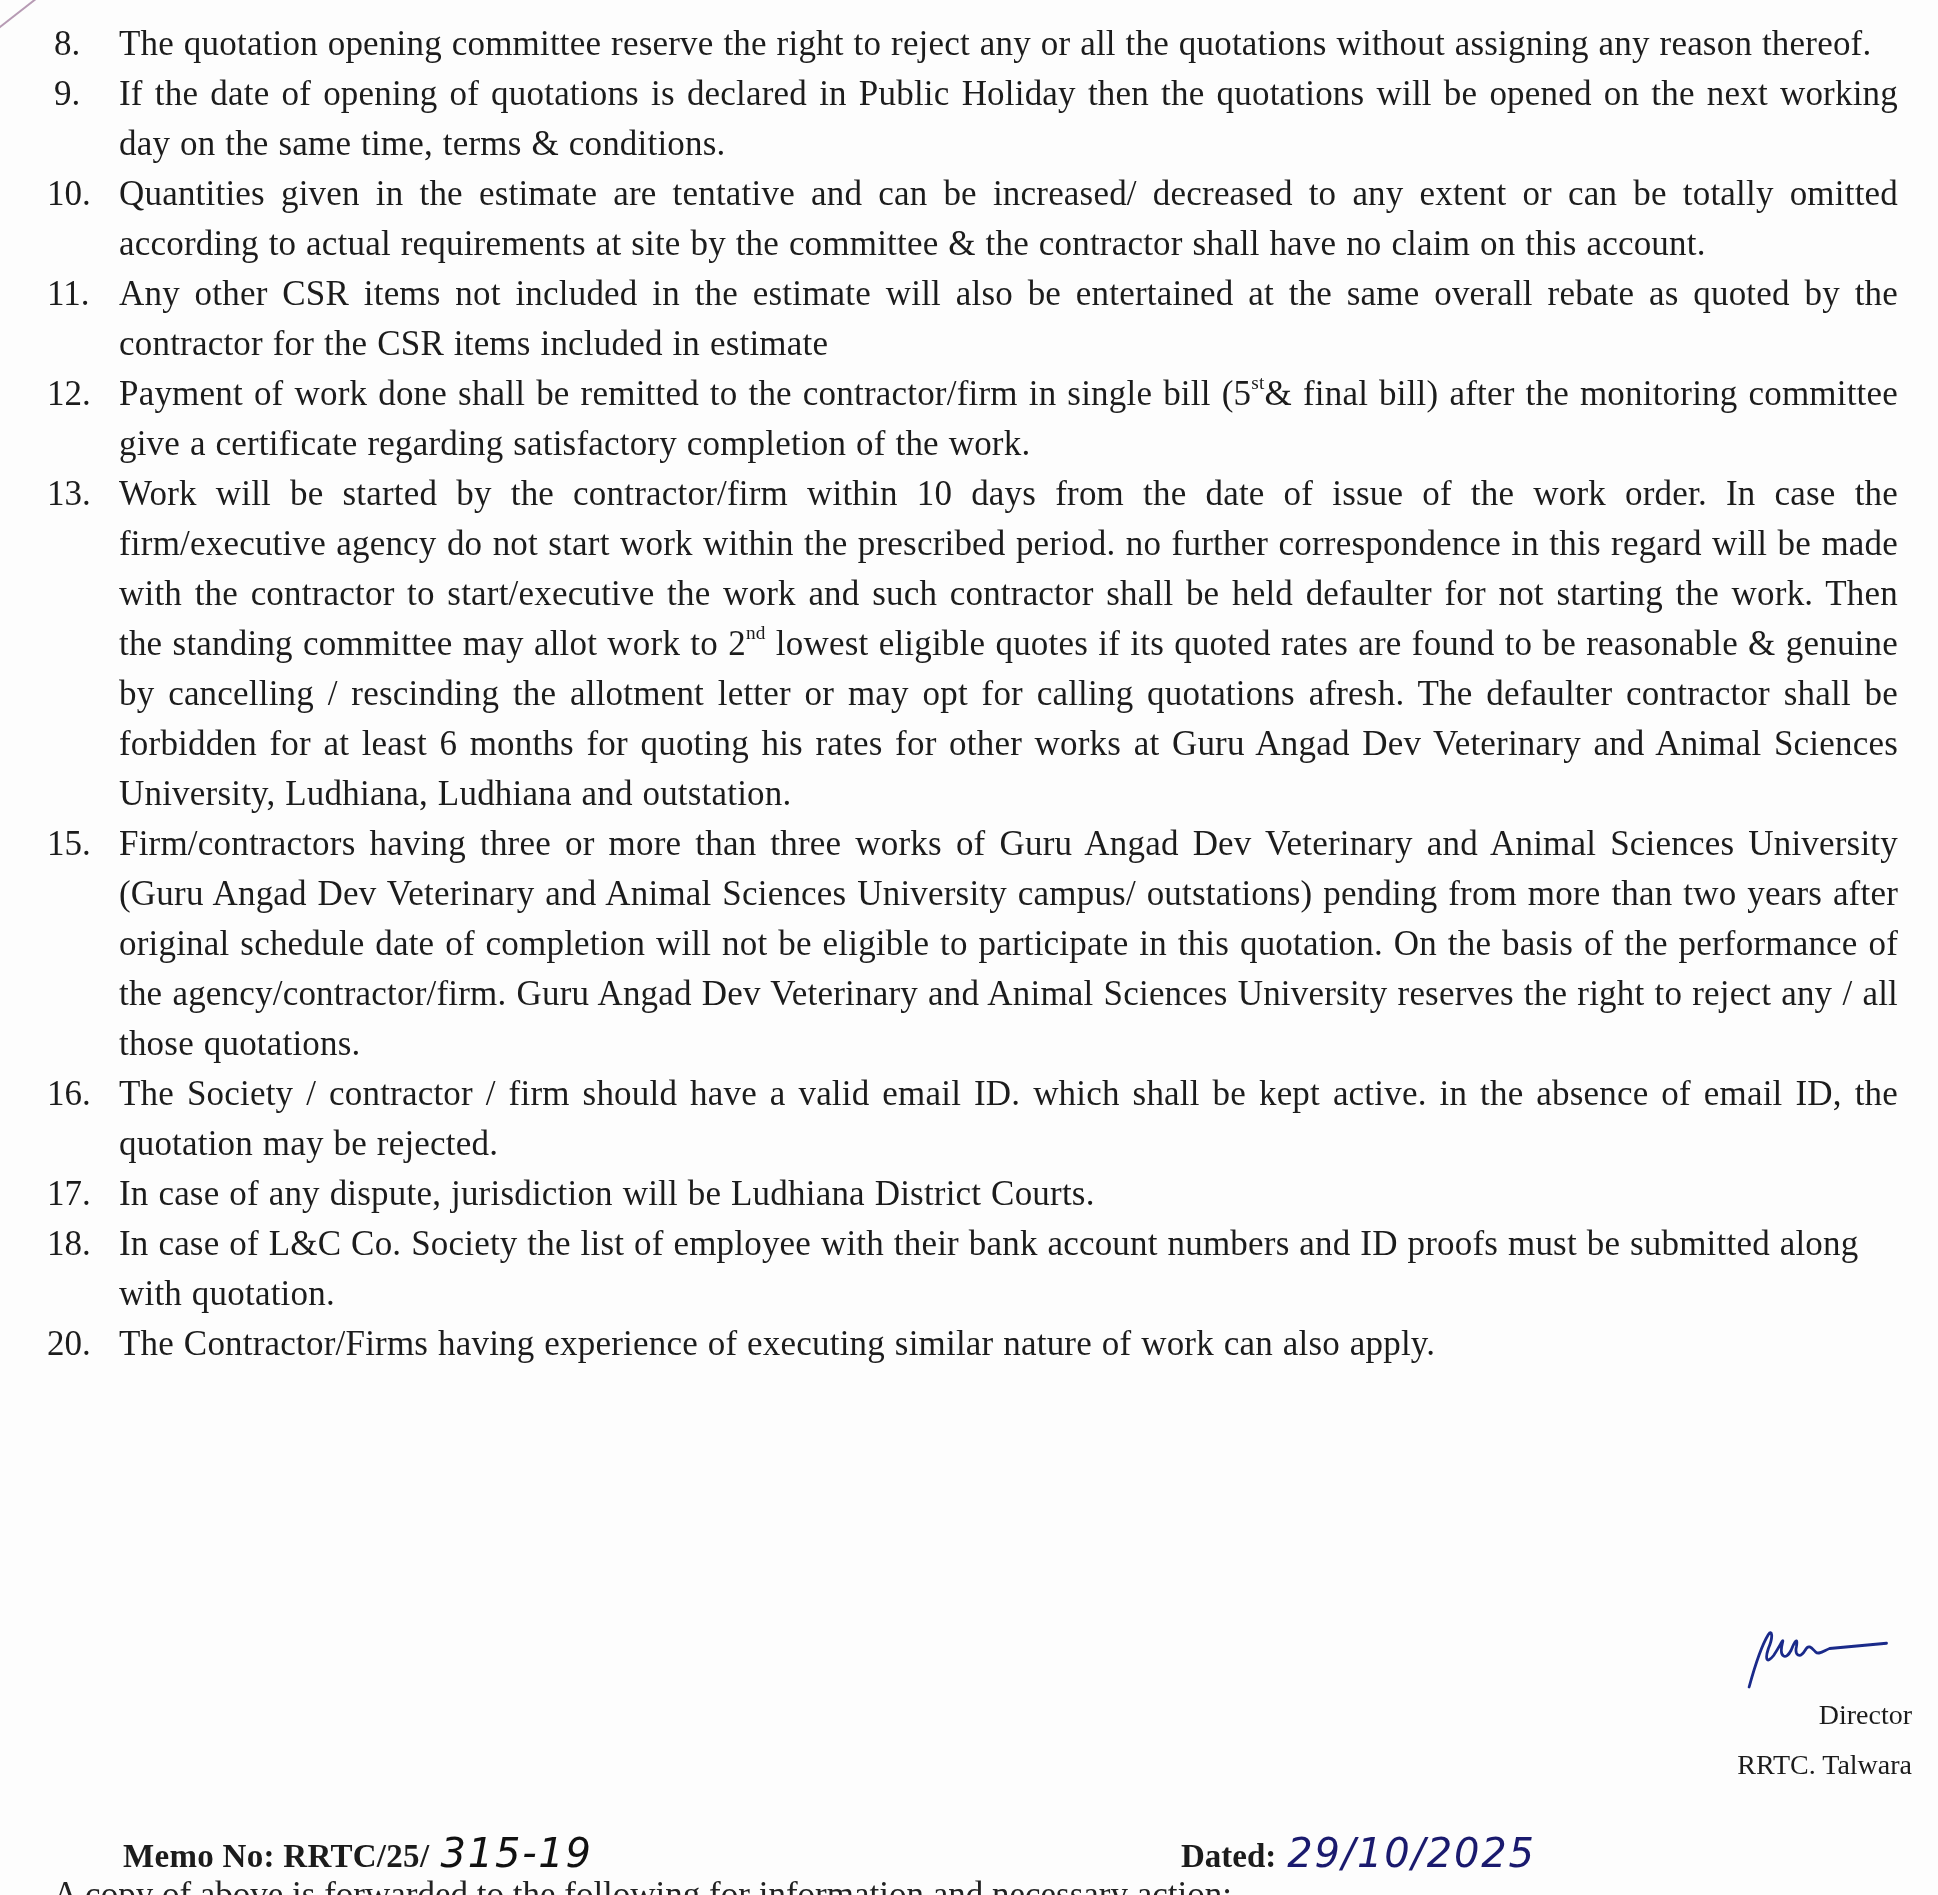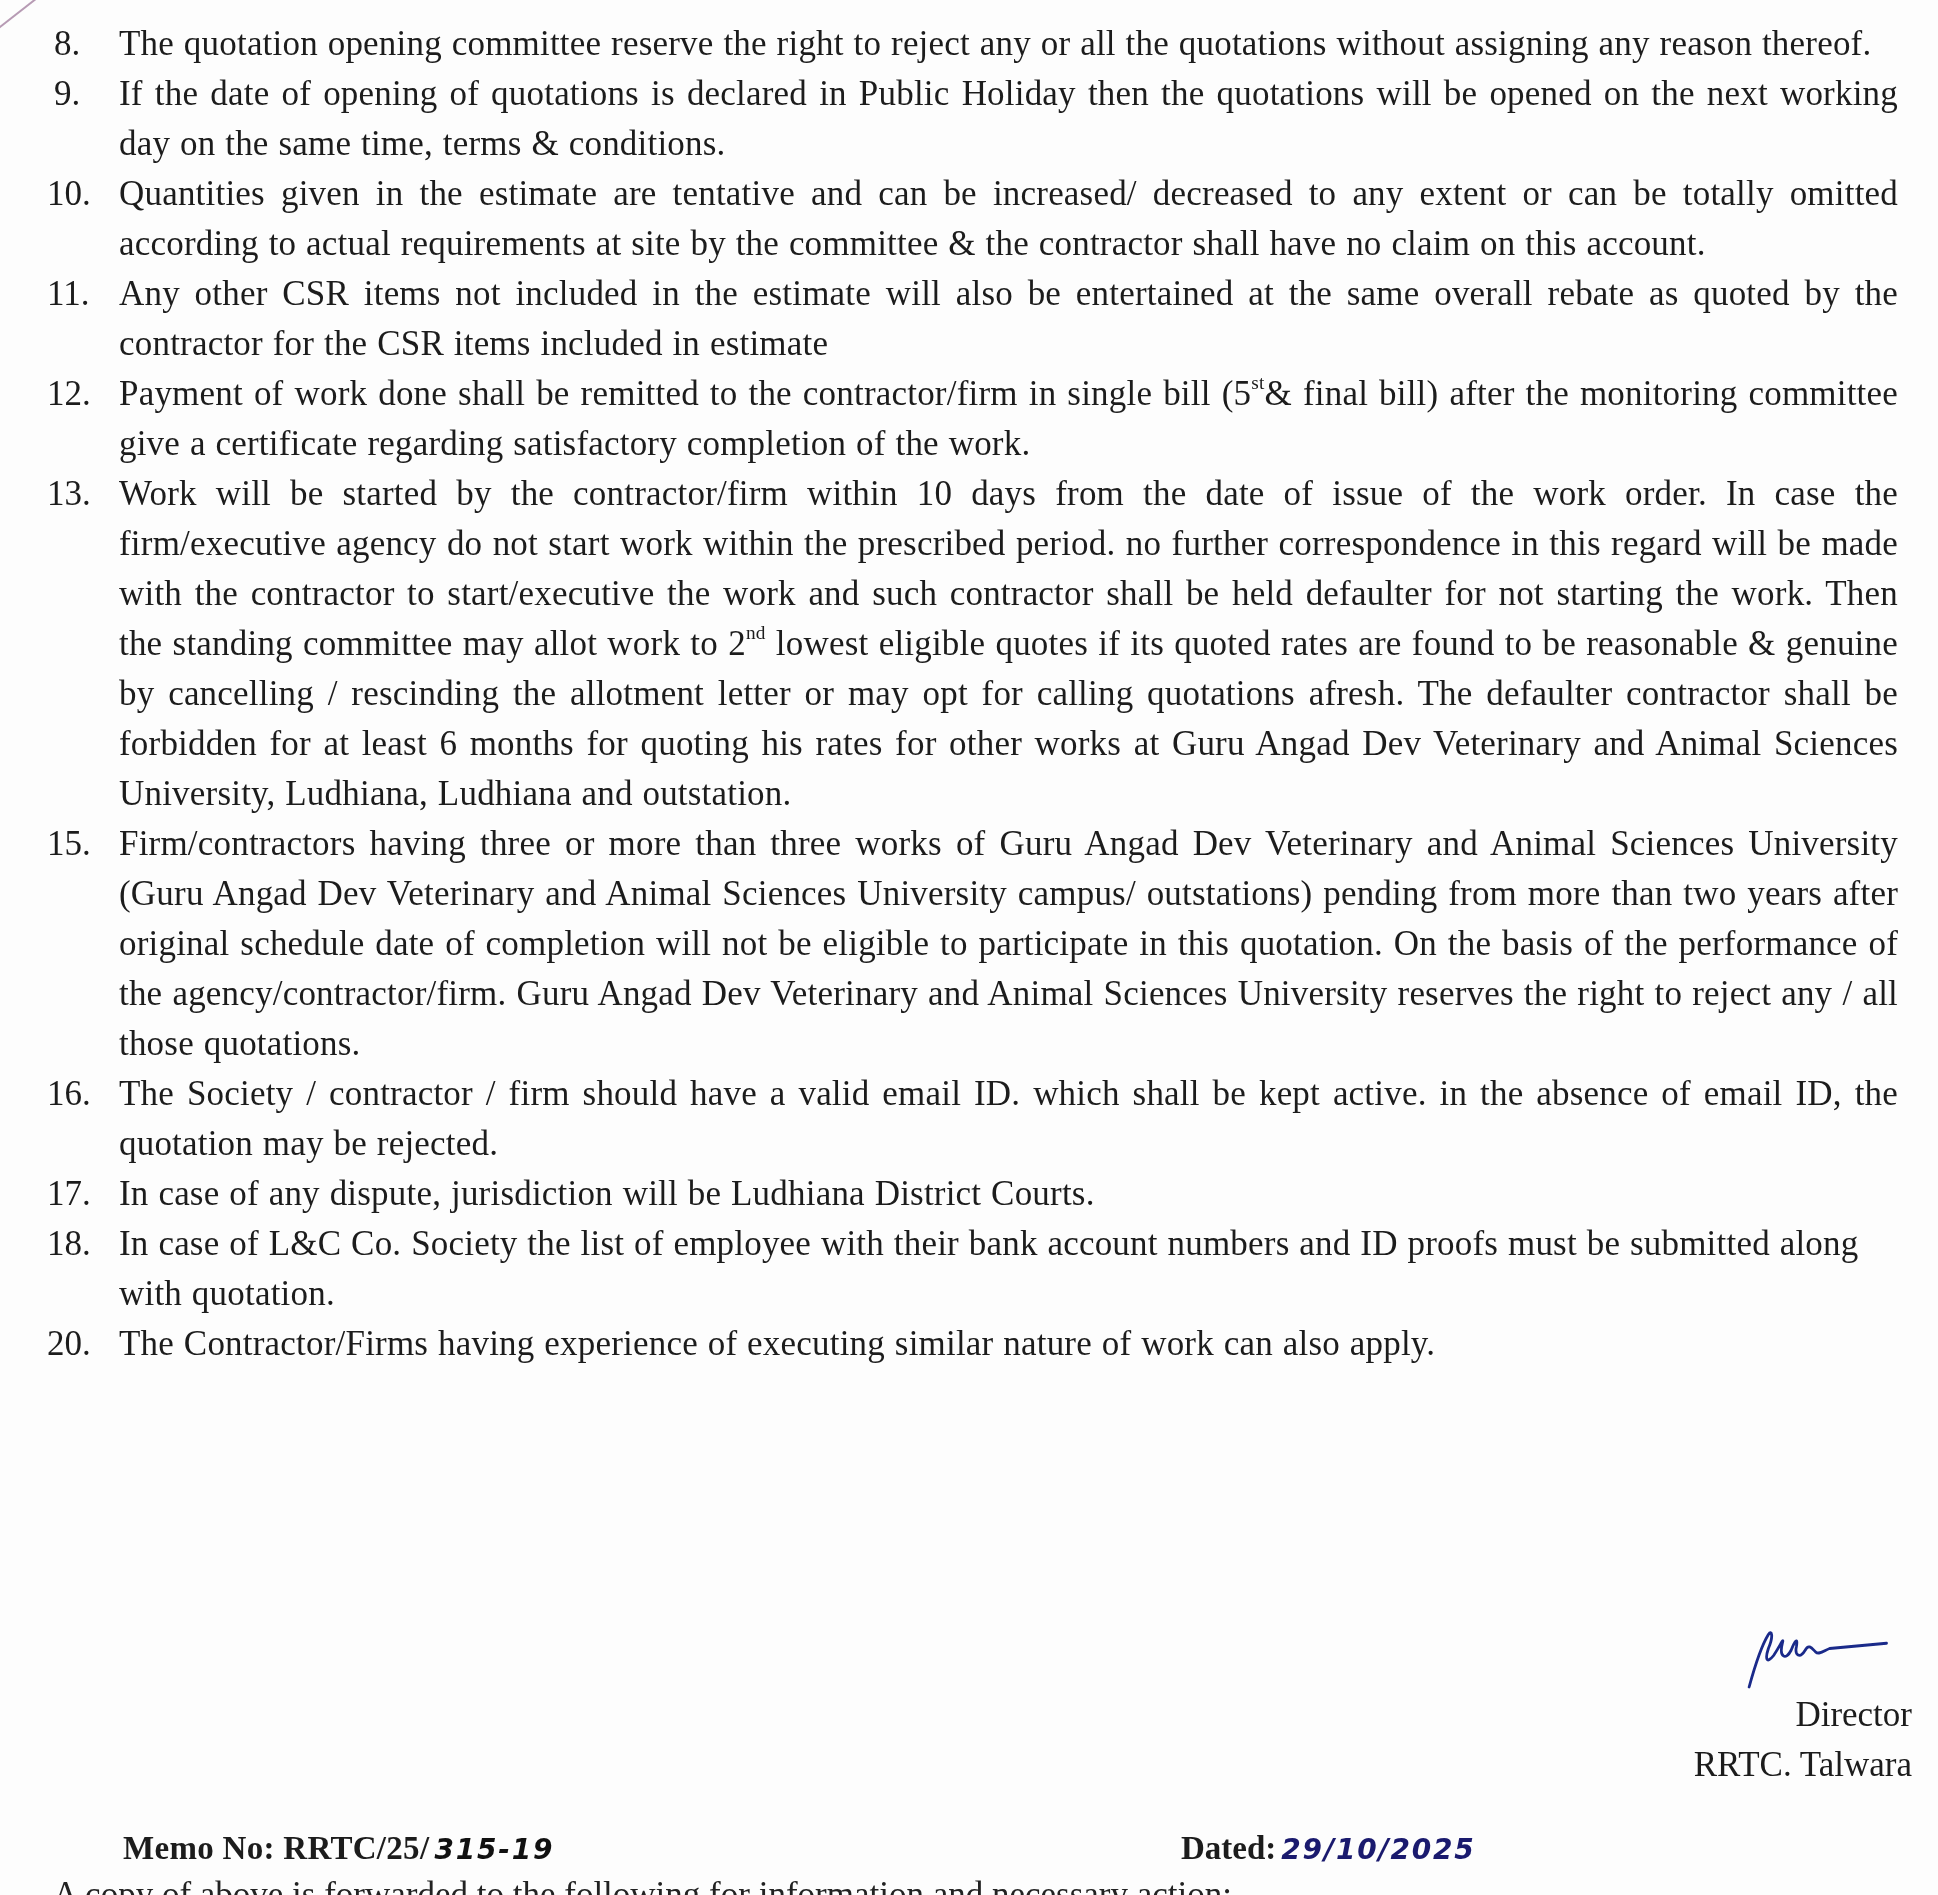--- a/index.html
+++ b/index.html
@@ -22,28 +22,28 @@
   .item.single .num { left: 54px; }
   .text {
     font-size: 35px; line-height: 50px; text-align: justify;
     letter-spacing: 0.2px; word-spacing: 0.9px;
   }
   .text.left { text-align: left; }
   .sup { font-size: 19.3px; vertical-align: 16px; line-height: 0; }
   .signature {
     position: absolute; left: 1742px; top: 1624px; width: 149px; height: 70px;
   }
-  .sig-block { position: absolute; right: 26px; top: 1690px; text-align: right; font-size: 35px; line-height: 50px; }
+  .sig-block { position: absolute; right: 26px; top: 1690px; text-align: right; font-size: 28px; line-height: 50px; }
   .memo {
     position: absolute; left: 123px; top: 1830px; font-size: 33px; font-weight: bold;
     letter-spacing: 0.3px;
   }
   .memo .hand, .dated .hand {
-    font-family: "DejaVu Sans", sans-serif; font-style: italic; font-weight: bold;
-    color: #1a1a6e; font-size: 28px; margin-left: 5px; letter-spacing: 1.8px;
+    font-family: "DejaVu Sans", sans-serif; font-style: italic; font-weight: normal;
+    color: #1a1a6e; font-size: 40px; margin-left: 11px; letter-spacing: 1.8px;
   }
   .memo .hand { color: #111; }
   .dated {
     position: absolute; left: 1181px; top: 1830px; font-size: 33px; font-weight: bold;
   }
   .cutoff {
     position: absolute; left: 53px; top: 1879px; width: 1369px; height: 17.6px; overflow: hidden;
   }
   .cutoff span {
     display: block; font-size: 35px; line-height: 35px; color: #222; transform: translateY(-1.8px);

